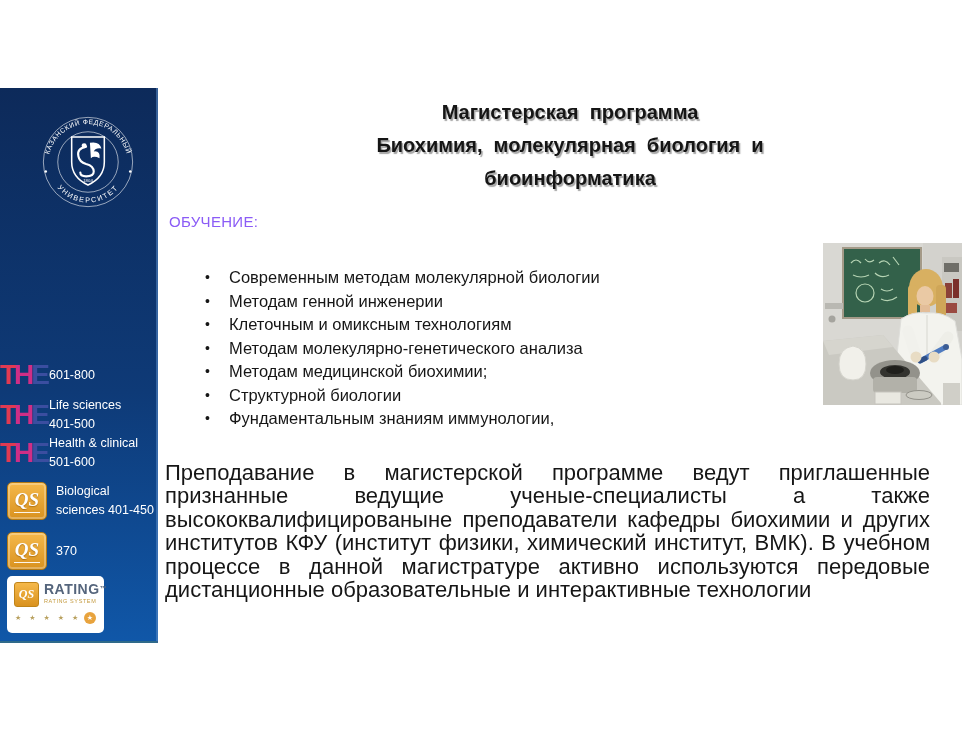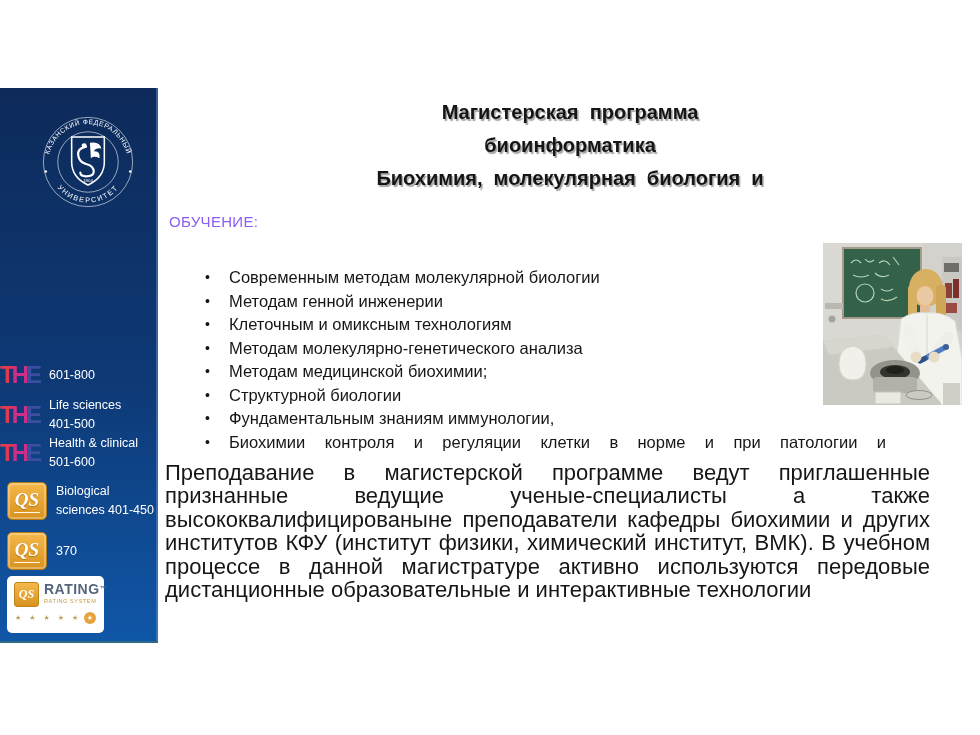--- a/index.html
+++ b/index.html
@@ -16,21 +16,21 @@
     border-right:2px solid rgba(90,140,200,.55);
     border-bottom:2px solid rgba(70,150,170,.6);
   }
   .emblem{position:absolute;left:40px;top:26px;width:96px;height:96px;}
 
   .rank-row{position:absolute;left:0;width:158px;display:flex;align-items:center;}
   .row1{top:272px;} .row2{top:308px;} .row3{top:346px;} .row4{top:394px;} .row5{top:444px;}
 
   .the-logo{
     width:40px;height:30px;flex:0 0 40px;
-    font-weight:bold;font-size:24px;line-height:29px;letter-spacing:-3px;
+    font-weight:bold;font-size:28px;line-height:29px;letter-spacing:-3px;
     font-family:"Liberation Sans",sans-serif;
   }
   .the-t{color:#e03a52;} .the-h{color:#cf2e86;} .the-e{color:#3b4ea0;}
 
   .qs-logo{
     width:38px;height:36px;flex:0 0 38px;margin-left:7px;border-radius:5px;
     background:linear-gradient(180deg,#f5b84a,#d9921f);
     border:1px solid #b37a14;box-shadow:inset 0 0 0 2px rgba(255,255,255,.28);
     display:flex;align-items:center;justify-content:center;
   }
@@ -179,35 +179,34 @@
       </div>
       <div class="sb-stars">
         <span class="sb-starrow">★ ★ ★ ★ ★</span>
         <span class="sb-disc">★</span>
       </div>
     </div>
   </div>
 
   <div class="title">
     <div class="title-line">Магистерская  программа</div>
+    <div class="title-line">Биохимия,  молекулярная  биология  и</div>
     <div class="title-line">биоинформатика</div>
-    <div class="title-line">Биохимия,  молекулярная  биология  и</div>
   </div>
 
   <div class="section-label">ОБУЧЕНИЕ:</div>
 
   <ul class="bullets">
     <li>Современным методам  молекулярной биологии</li>
     <li>Методам генной инженерии</li>
     <li>Клеточным и омиксным технологиям</li>
     <li>Методам молекулярно-генетического анализа</li>
     <li>Методам медицинской  биохимии;</li>
     <li>Структурной биологии</li>
     <li>Фундаментальным знаниям  иммунологии,</li>
-    <li class="stretch">Биохимии  контроля и регуляции клетки в  норме и при патологии и</li>
   </ul>
 
   <div class="paragraph">Преподавание в магистерской программе ведут приглашенные признанные ведущие ученые-специалисты а также высококвалифицированыне преподаватели кафедры биохимии и других институтов КФУ (институт физики, химический институт, ВМК). В учебном процессе в данной магистратуре активно используются передовые дистанционные образовательные и интерактивные технологии</div>
 
   <svg class="photo" viewBox="0 0 139 162">
     <rect x="0" y="0" width="139" height="162" fill="#d9d8d3"></rect>
     <rect x="100" y="0" width="39" height="162" fill="#d3d2cd"></rect>
 
     <g>
       <rect x="20" y="5" width="78" height="70" fill="#33614a" stroke="#a49a88" stroke-width="2"></rect>

